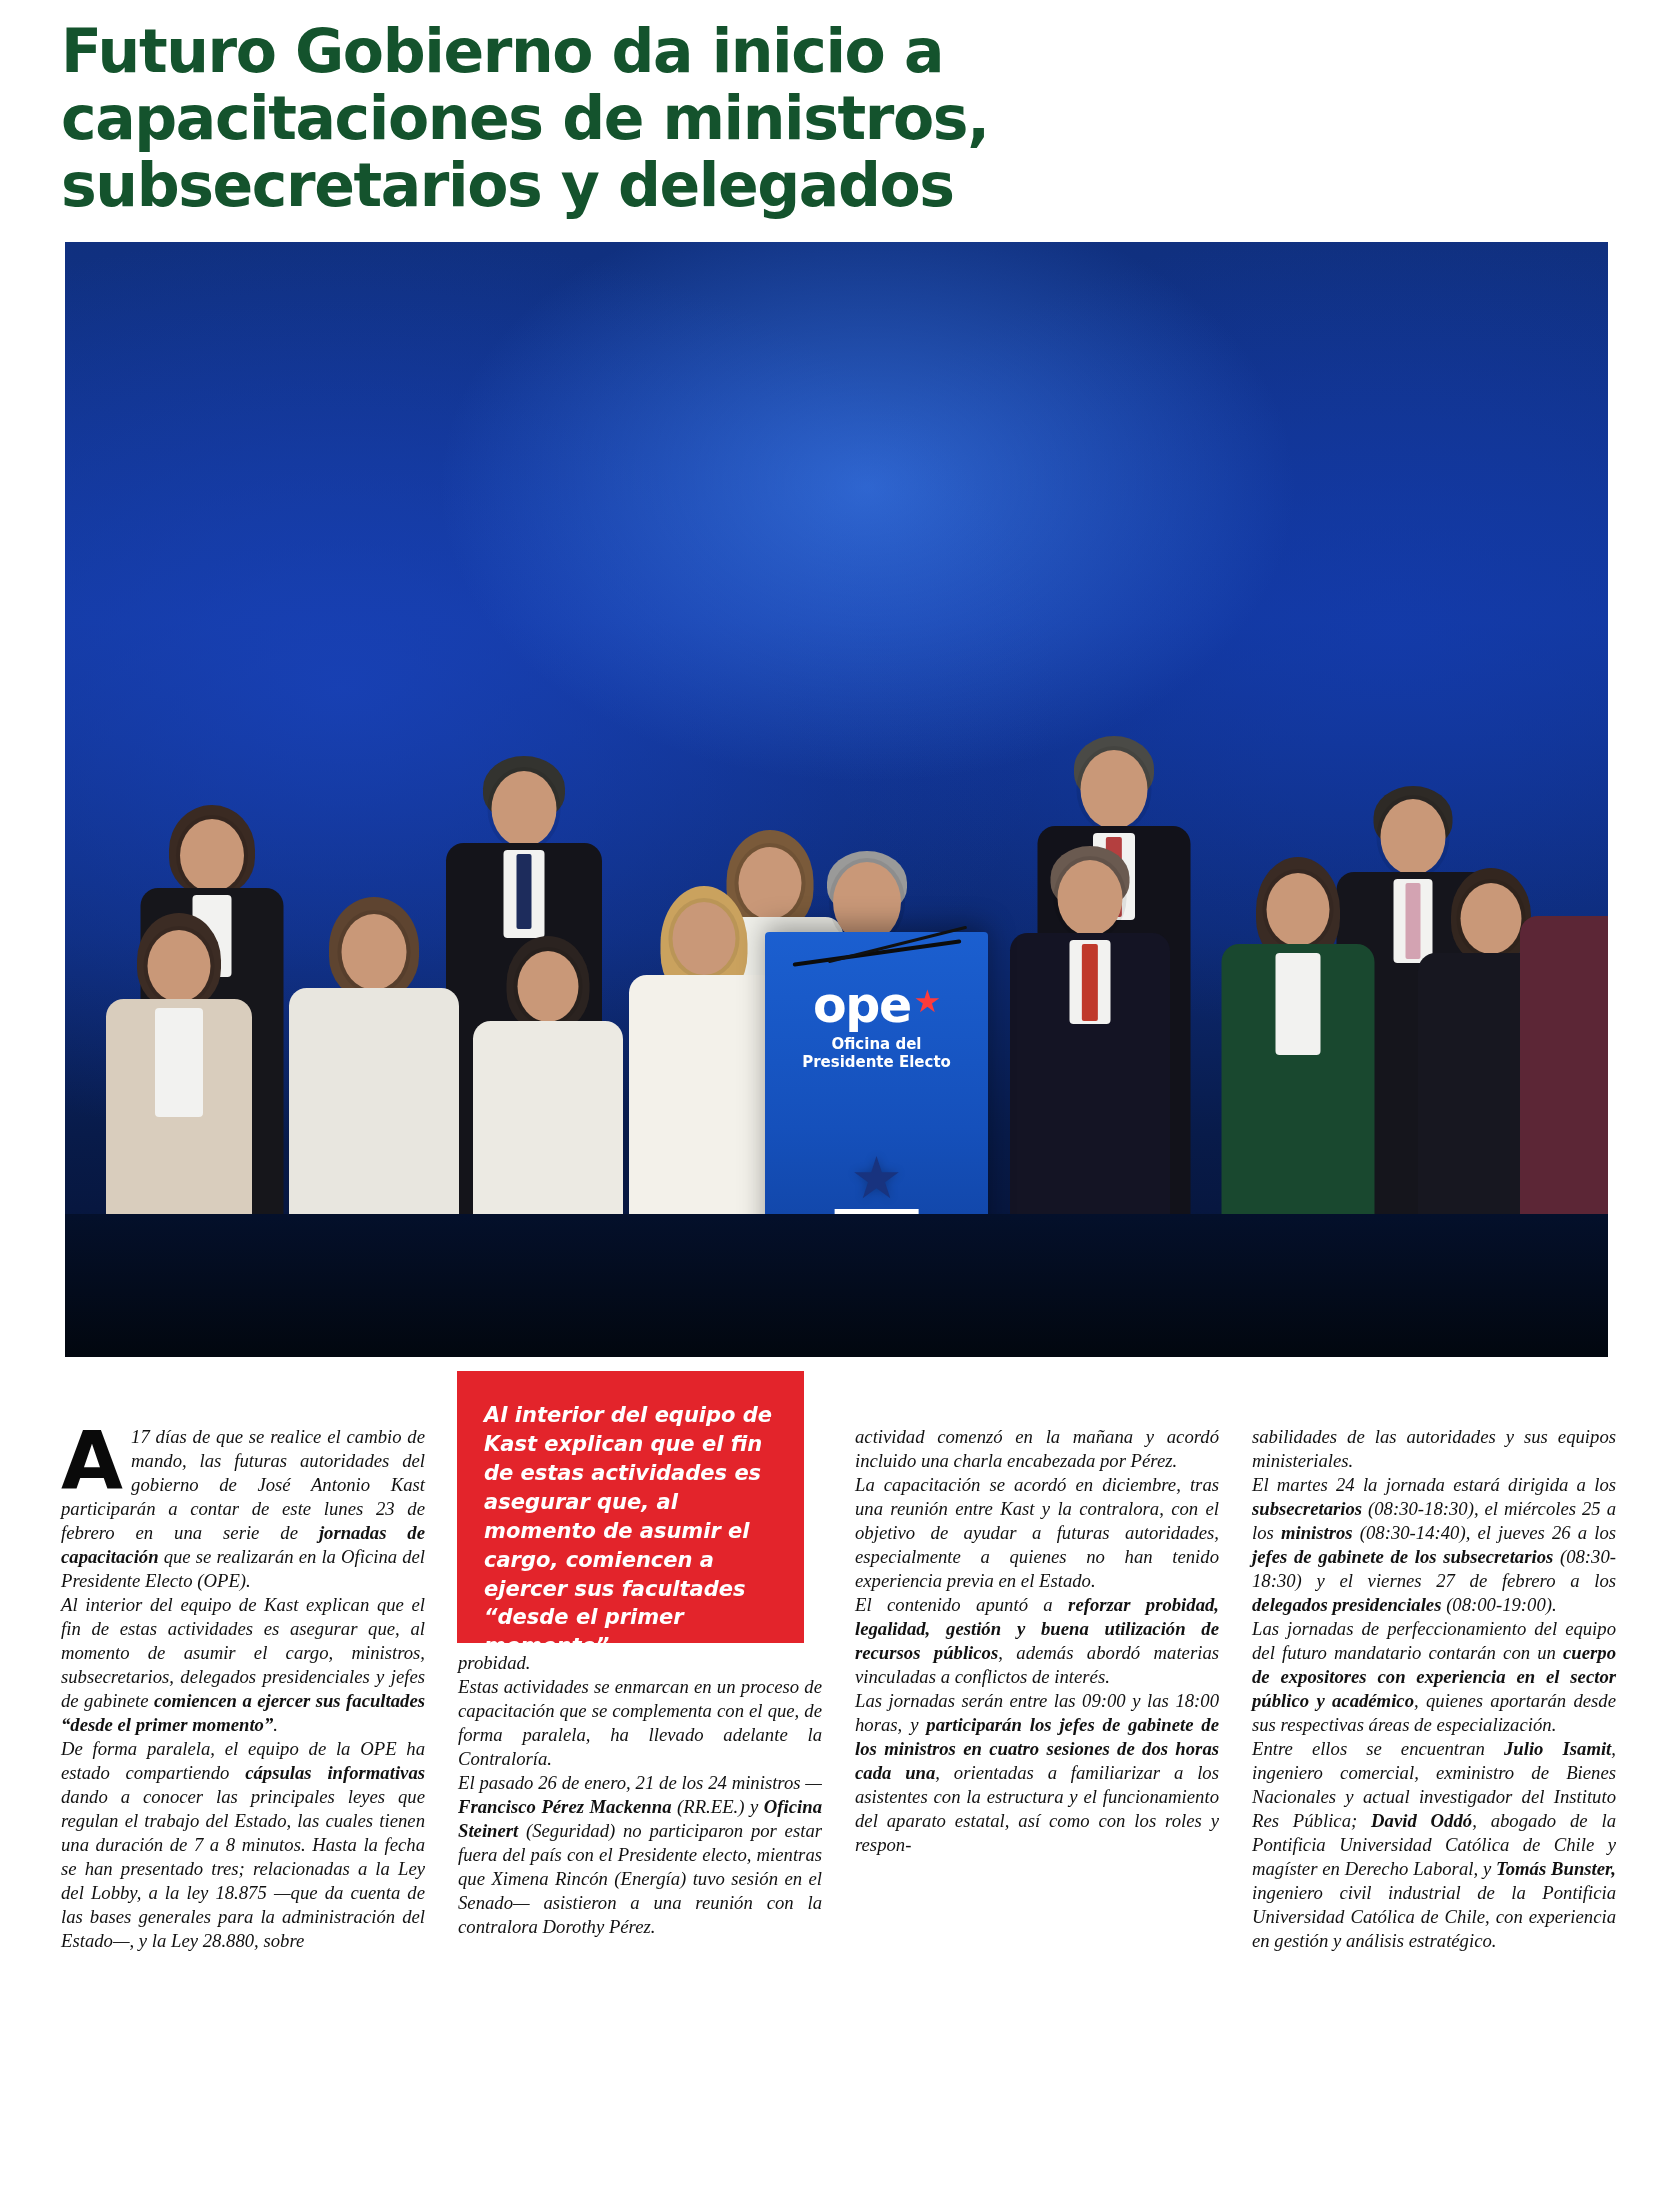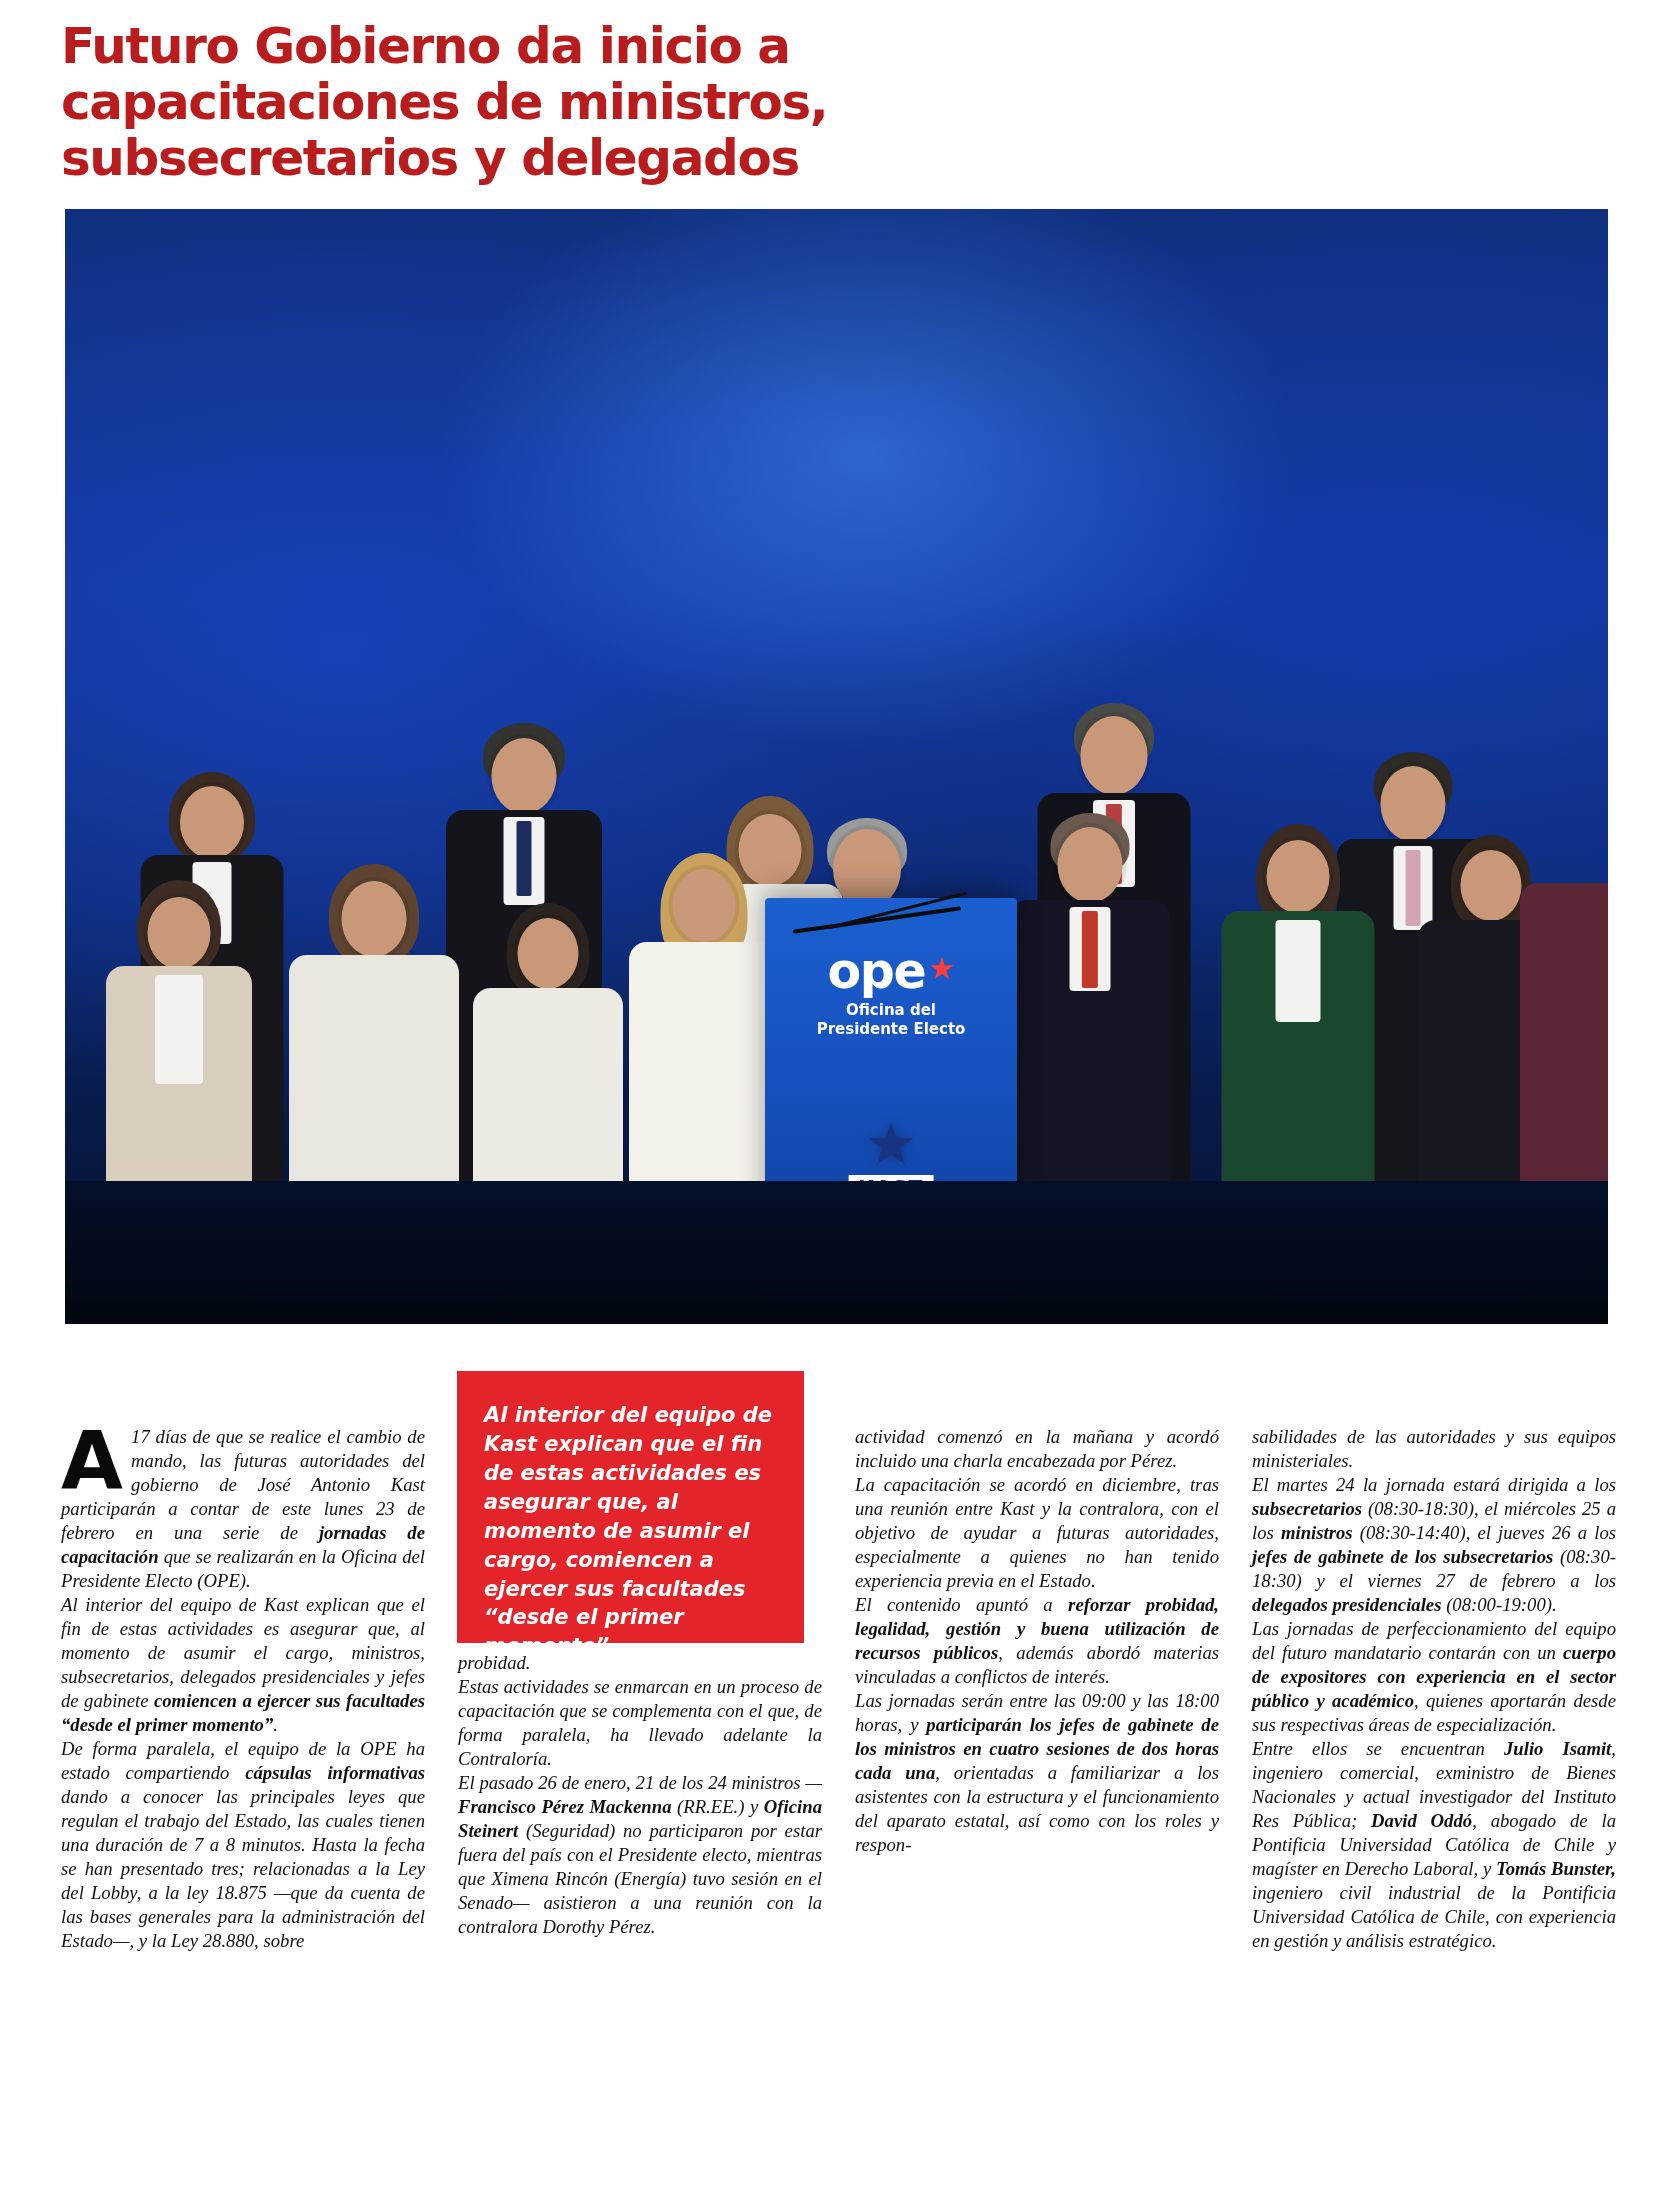--- a/index.html
+++ b/index.html
@@ -22,24 +22,24 @@
     padding: 0;
     box-sizing: border-box;
   }
 
   
   .headline {
     margin: 17.7px 0 0 61px;
     width: 1258px;
     font-family: "DejaVu Sans", sans-serif;
     font-weight: bold;
-    font-size: 50px;
+    font-size: 60px;
     line-height: 1.12;
     letter-spacing: -1.4px;
-    color: #b91c1c;
+    color: #14532d;
   }
   .headline .line { display: block; white-space: nowrap; }
 
   
   .photo-wrap {
     position: relative;
     margin: 23px 0 0 65px;
     width: 1543px;
     height: 1115px;
   }
@@ -103,21 +103,21 @@
     left: 50%;
     transform: translateX(-50%);
     border-radius: 2px;
   }
 
   
   .podium {
     position: absolute;
     left: 700px;
     bottom: 17.7px;
-    width: 252px;
+    width: 223px;
     height: 408px;
     background: linear-gradient(180deg, #1b5fd0 0%, #1550bb 48%, #0e3c95 100%);
     border-radius: 4.1px;
     box-shadow: 0 -6.8px 27px rgba(0,0,0,0.35);
     overflow: hidden;
   }
   .ope-logo {
     position: absolute;
     top: 45px;
     left: 0; right: 0;

